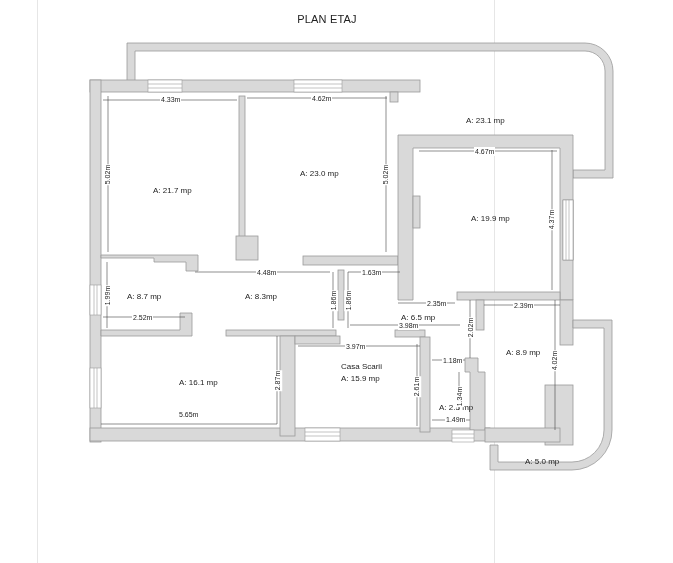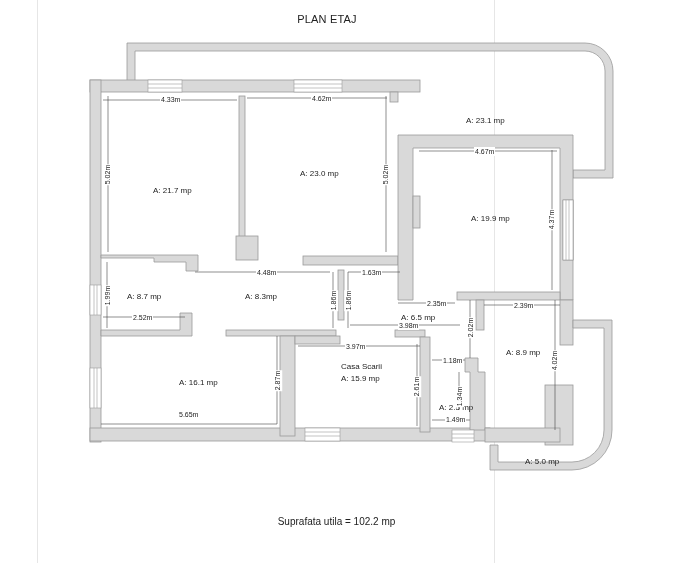--- a/index.html
+++ b/index.html
@@ -170,14 +170,13 @@
 <div class="vdim" style="left:460px;top:323px;">2.02m</div>
 <div class="dim" style="left:178px;top:410px;">5.65m</div>
 <div class="vdim" style="left:267px;top:376px;">2.87m</div>
 <div class="dim" style="left:345px;top:342px;">3.97m</div>
 <div class="vdim" style="left:406px;top:382px;">2.61m</div>
 <div class="dim" style="left:442px;top:356px;">1.18m</div>
 <div class="vdim" style="left:449px;top:392px;">1.34m</div>
 <div class="dim" style="left:445px;top:415px;">1.49m</div>
 
 <div class="summary">
-  <div>Suprafata utila = 102.2 mp</div>
 </div>
 
 </body></html>

